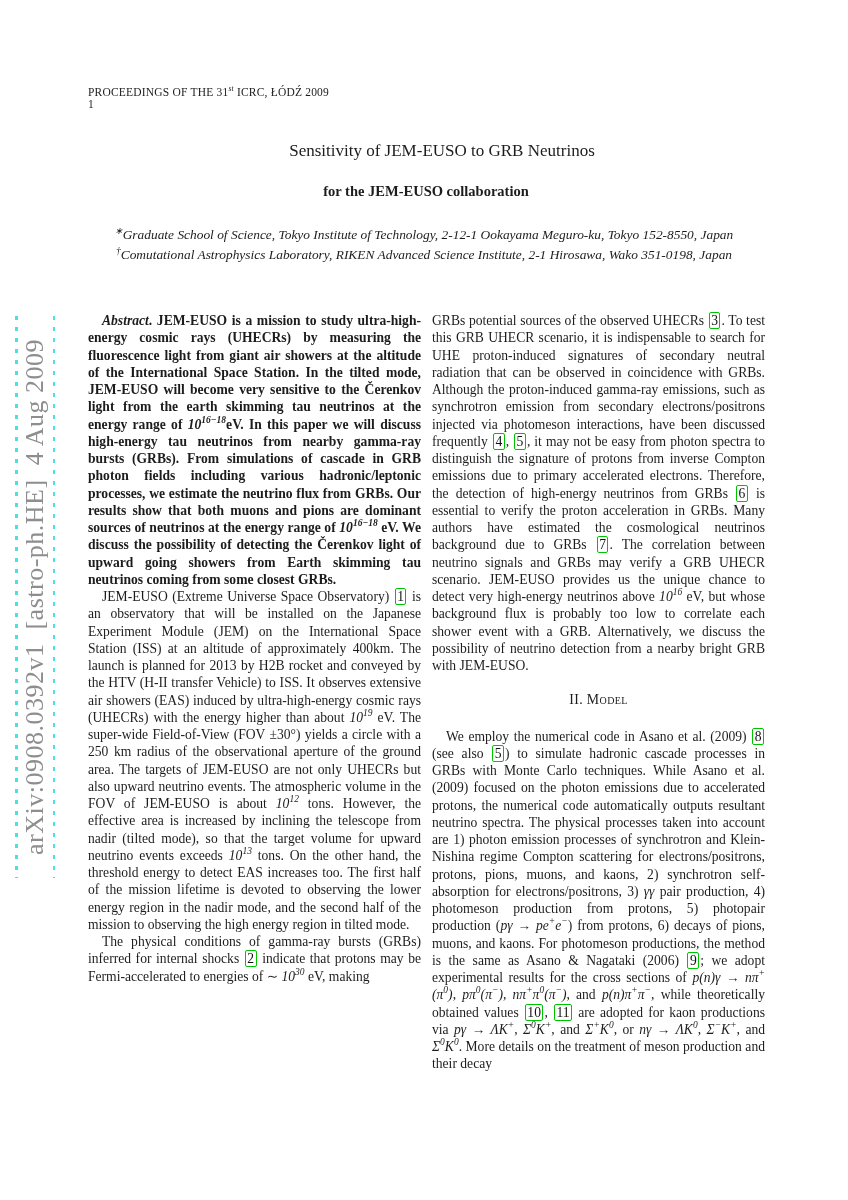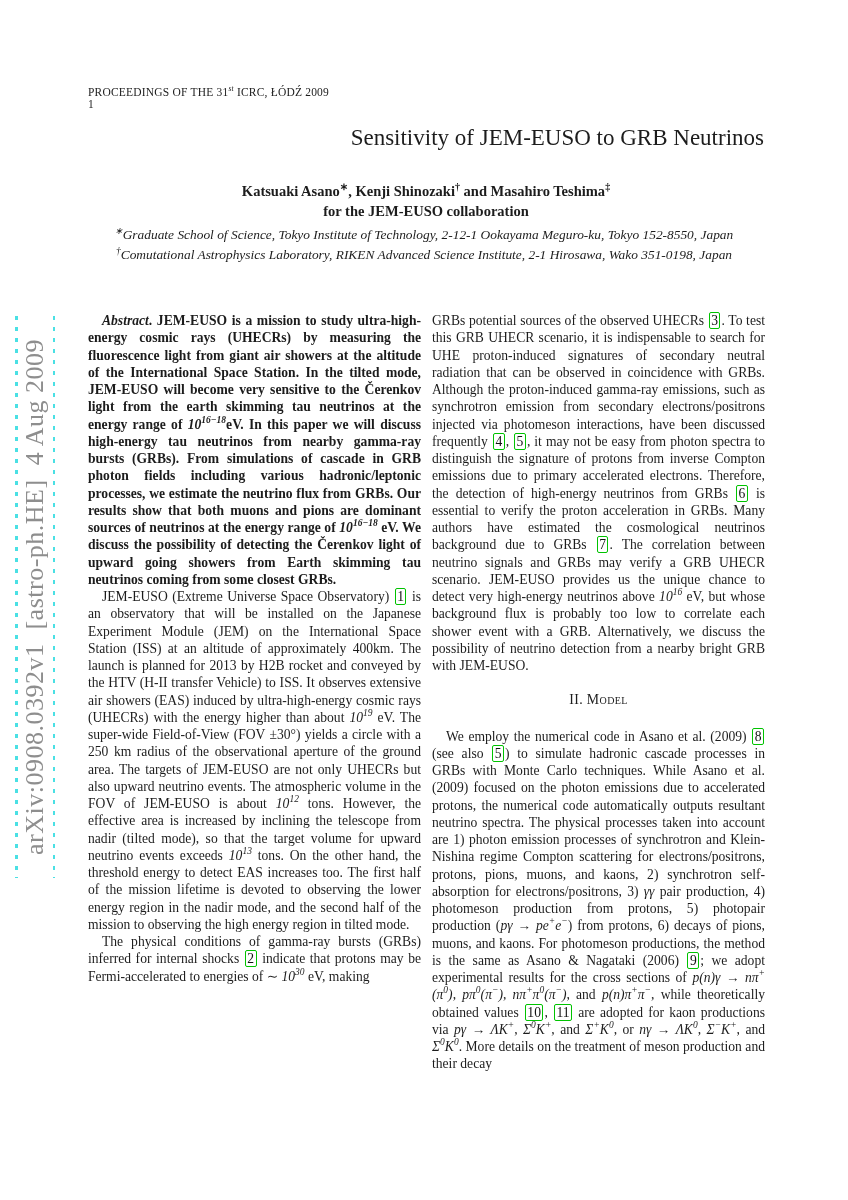--- a/index.html
+++ b/index.html
@@ -13,21 +13,21 @@
   .runhead {
     position:absolute; left:88px; top:86px; width:676px;
     font-size:11.5px; letter-spacing:0.2px;
     display:flex; justify-content:space-between; align-items:baseline;flex-direction:column;
   }
   .runhead sup { font-style:italic; font-size:7.5px; line-height:0; }
 
   
   .title {
     position:absolute; left:88px; top:125px; width:676px;
-    text-align:right; font-size:23px; font-weight:normal; margin:0;
+    text-align:center; font-size:17px; font-weight:normal; margin:16px;
   }
   .authors {
     position:absolute; left:88px; top:181px; width:676px;
     text-align:center; font-weight:bold; font-size:14.5px; line-height:20px;
   }
   .authors sup { font-size:10px; line-height:0; }
   .affils {
     position:absolute; left:44px; top:225px; width:760px;
     text-align:center; font-style:italic; font-size:13.4px; line-height:19.5px;
   }
@@ -81,21 +81,20 @@
   </div>
 
   <div class="runhead">
     <span>PROCEEDINGS OF THE 31<sup>st</sup> ICRC, ŁÓDŹ 2009</span>
     <span>1</span>
   </div>
 
   <h1 class="title">Sensitivity of JEM-EUSO to GRB Neutrinos</h1>
 
   <div class="authors">
-    <div>Katsuaki Asano<sup>∗</sup>, Kenji Shinozaki<sup>†</sup> and Masahiro Teshima<sup>‡</sup></div>
     <div>for the JEM-EUSO collaboration</div>
   </div>
 
   <div class="affils">
     <div><sup>∗</sup>Graduate School of Science, Tokyo Institute of Technology, 2-12-1 Ookayama Meguro-ku, Tokyo 152-8550, Japan</div>
     <div><sup>†</sup>Comutational Astrophysics Laboratory, RIKEN Advanced Science Institute, 2-1 Hirosawa, Wako 351-0198, Japan</div>
   </div>
 
   <div class="columns">
     <div class="col">

